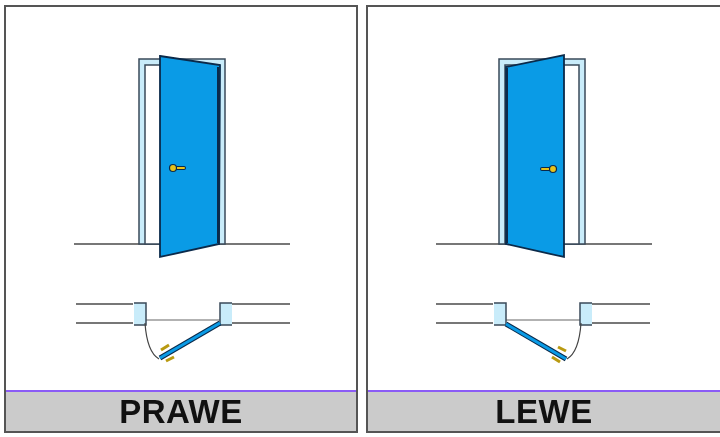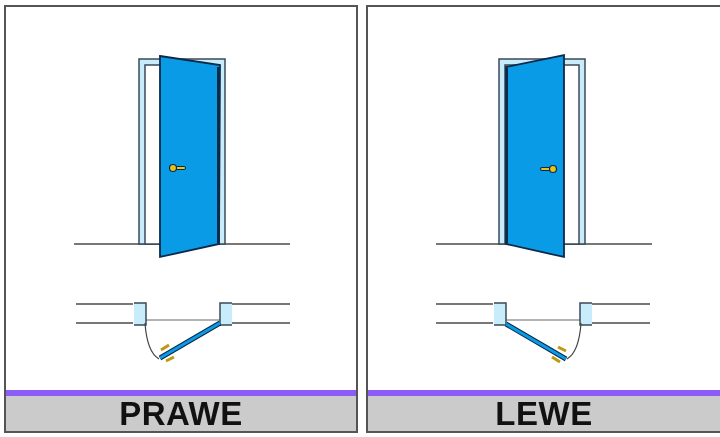--- a/index.html
+++ b/index.html
@@ -1,21 +1,21 @@
 <!DOCTYPE html>
 <html><head>
 <meta charset="utf-8">
 <style>
   html, body { margin: 0; padding: 0; background: #ffffff; }
   body { width: 720px; height: 437px; position: relative; overflow: hidden; font-family: "Liberation Sans", "DejaVu Sans", sans-serif; }
   .panel { position: absolute; top: 5px; height: 428px; border: 2px solid #555; box-sizing: border-box; background: #fff; }
   .panel.left { left: 4px; width: 354px; }
   .panel.right { left: 366px; width: 356px; }
   .panel svg { position: absolute; left: 0; top: 0; }
-  .label-bar { position: absolute; left: 0; right: 0; bottom: 0; height: 41px; background: #cbcbcb; border-top: 6px solid #8b5cf6; box-sizing: border-box; display: flex; align-items: center; justify-content: center; }
+  .label-bar { position: absolute; left: 0; right: 0; bottom: 0; height: 41px; background: #cbcbcb; border-top: 2px solid #8b5cf6; box-sizing: border-box; display: flex; align-items: center; justify-content: center; }
   .label-text { font-family: "Liberation Sans", "DejaVu Sans", sans-serif; font-weight: bold; font-size: 33px; color: #111; letter-spacing: 0.5px; }
 </style>
 </head>
 <body>
 
 <div class="panel left">
   <svg width="350" height="385" viewBox="0 0 350 385">
 
     <line x1="68" y1="237" x2="284" y2="237" stroke="#777" stroke-width="2"></line>
 

